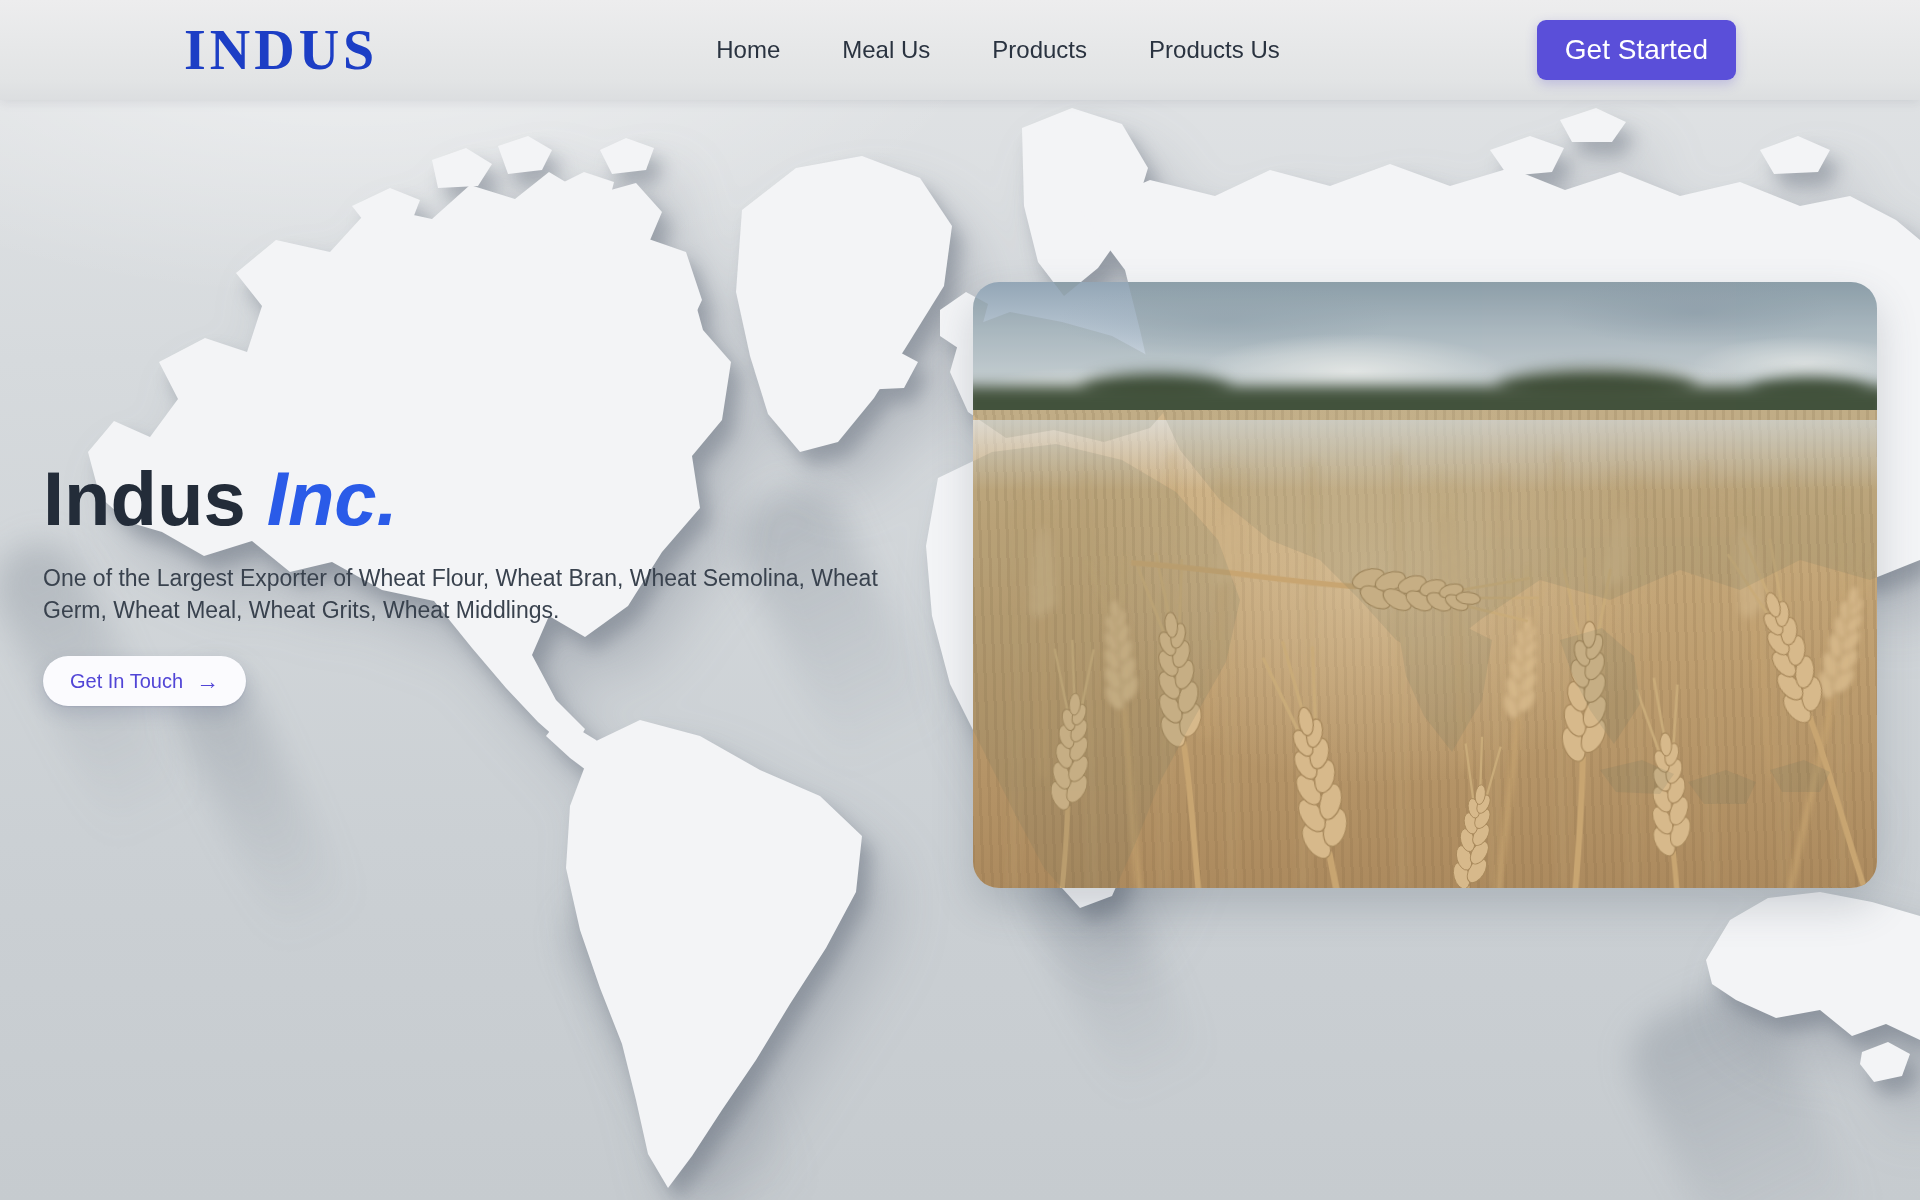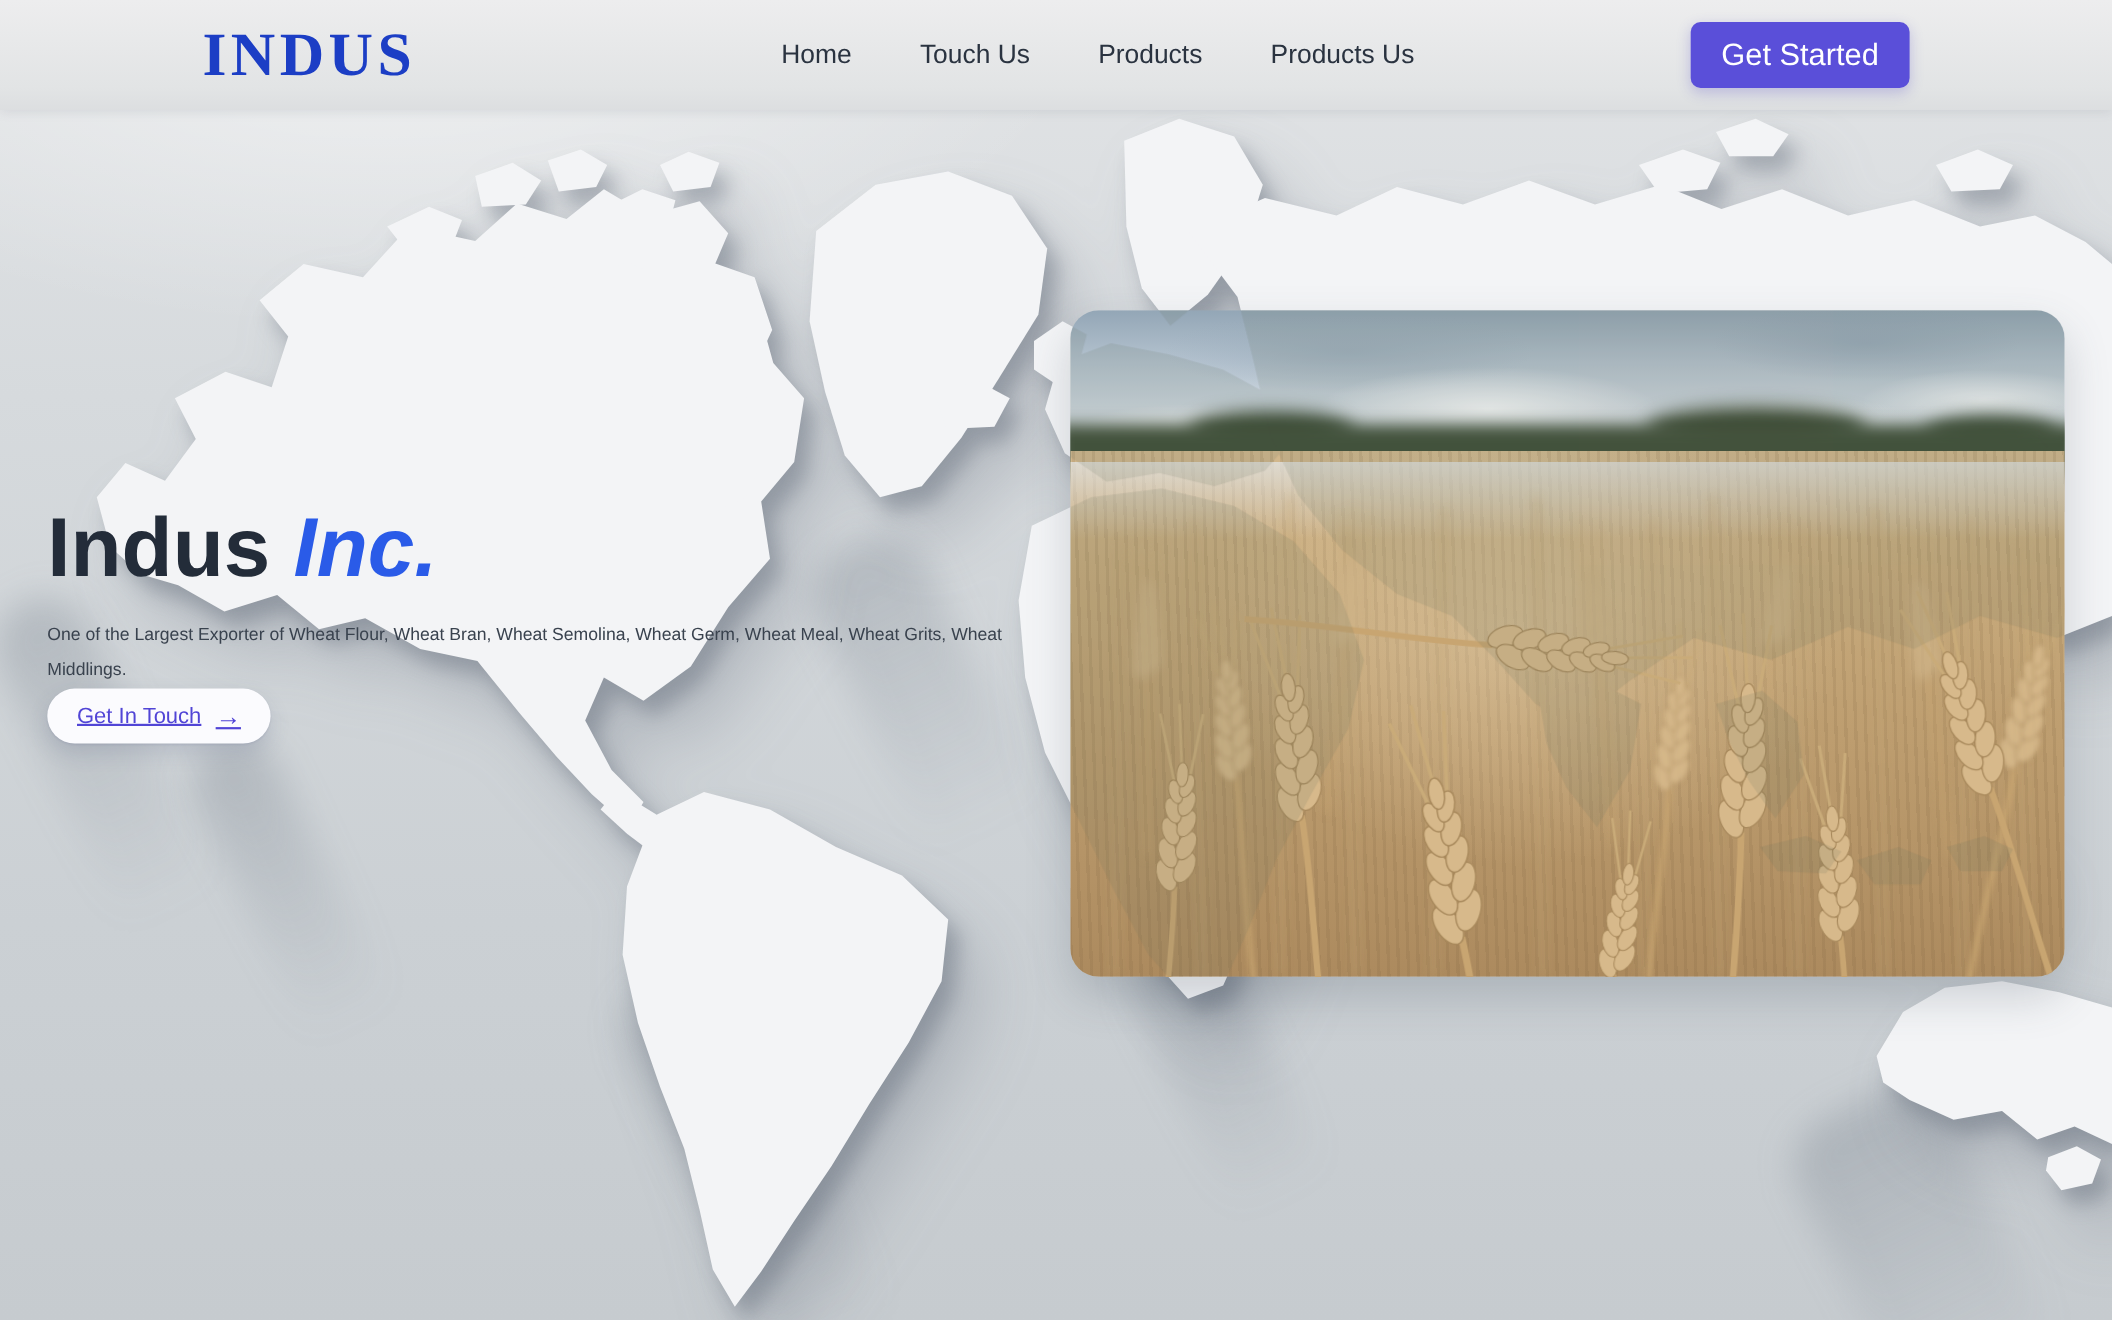--- a/index.html
+++ b/index.html
@@ -45,25 +45,25 @@
   .map-shapes{fill:#f3f4f6;}
   .map-overlay-clip{position:absolute;inset:0;z-index:40;pointer-events:none;
     clip-path:inset(182px 43px 312px 973px round 26px);}
   .map-overlay-clip svg{position:absolute;inset:0;}
   .map-overlay-shapes{fill:#69705f;opacity:.15;}
 
   
   .hero-copy{position:absolute;left:43px;top:358px;width:950px;z-index:50;}
   .hero-copy h1{margin:0;font-size:76px;line-height:1.08;font-weight:700;color:#232c39;}
   .hero-copy h1 .accent{color:#2a5be8;font-style:italic;}
-  .hero-sub{margin:22px 0 0 0;font-size:16px;line-height:32px;color:#39424e;width:900px;}
-  .btn-ghost{display:inline-flex;align-items:center;gap:13px;
+  .hero-sub{margin:22px 0 0 0;font-size:23px;line-height:32px;color:#39424e;width:900px;}
+  .btn-ghost{margin-top:30px;display:inline-flex;align-items:center;gap:13px;
     background:#fbfbfe;color:#5145d6;font-size:20px;border:none;cursor:pointer;
     height:50px;padding:0 27px;border-radius:26px;
-    box-shadow:0 8px 18px rgba(80,90,125,.18),0 1px 2px rgba(80,90,125,.15);text-decoration:underline;}
+    box-shadow:0 8px 18px rgba(80,90,125,.18),0 1px 2px rgba(80,90,125,.15);}
   .btn-ghost .arrow{font-size:23px;line-height:1;}
 
   
   .photo{position:absolute;left:973px;top:182px;width:904px;height:606px;z-index:30;
     border-radius:26px;overflow:hidden;box-shadow:0 18px 40px rgba(70,80,95,.22);}
   .sky{position:absolute;left:0;top:0;width:100%;height:150px;
     background:
       radial-gradient(170px 45px at 12% 78%, rgba(255,255,255,.95), rgba(255,255,255,0) 70%),
       radial-gradient(220px 55px at 42% 60%, rgba(252,253,254,.9), rgba(252,253,254,0) 70%),
       radial-gradient(200px 50px at 72% 75%, rgba(250,251,252,.9), rgba(250,251,252,0) 70%),
@@ -88,21 +88,21 @@
 
   a,button{font-family:inherit;}
 </style>
 </head>
 <body>
 
 <header class="navbar">
   <div class="logo">INDUS</div>
   <nav class="nav-links">
     <a>Home</a>
-    <a>Touch Us</a>
+    <a>Meal Us</a>
     <a>Products</a>
     <a>Products Us</a>
   </nav>
   <button class="btn-primary">Get Started</button>
 </header>
 
 <section class="hero">
 
   <div class="lshadow ls1"></div>
   <div class="lshadow ls2"></div>

